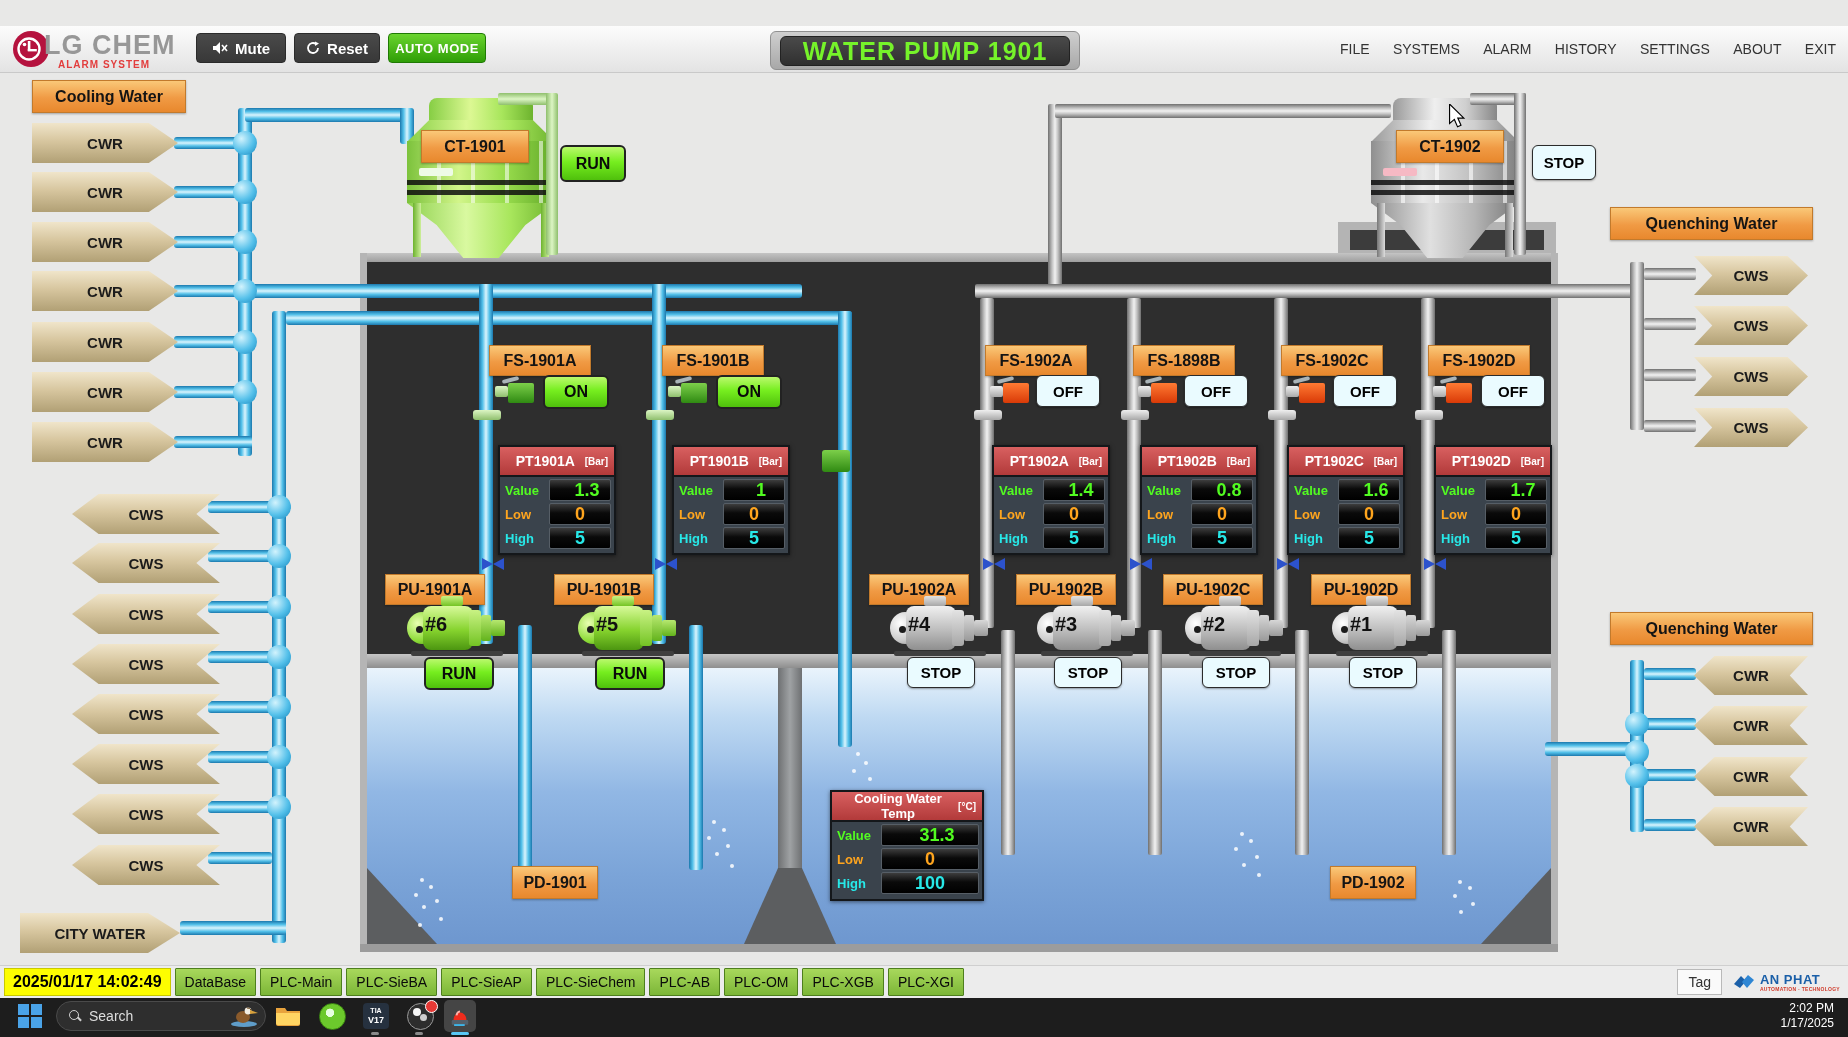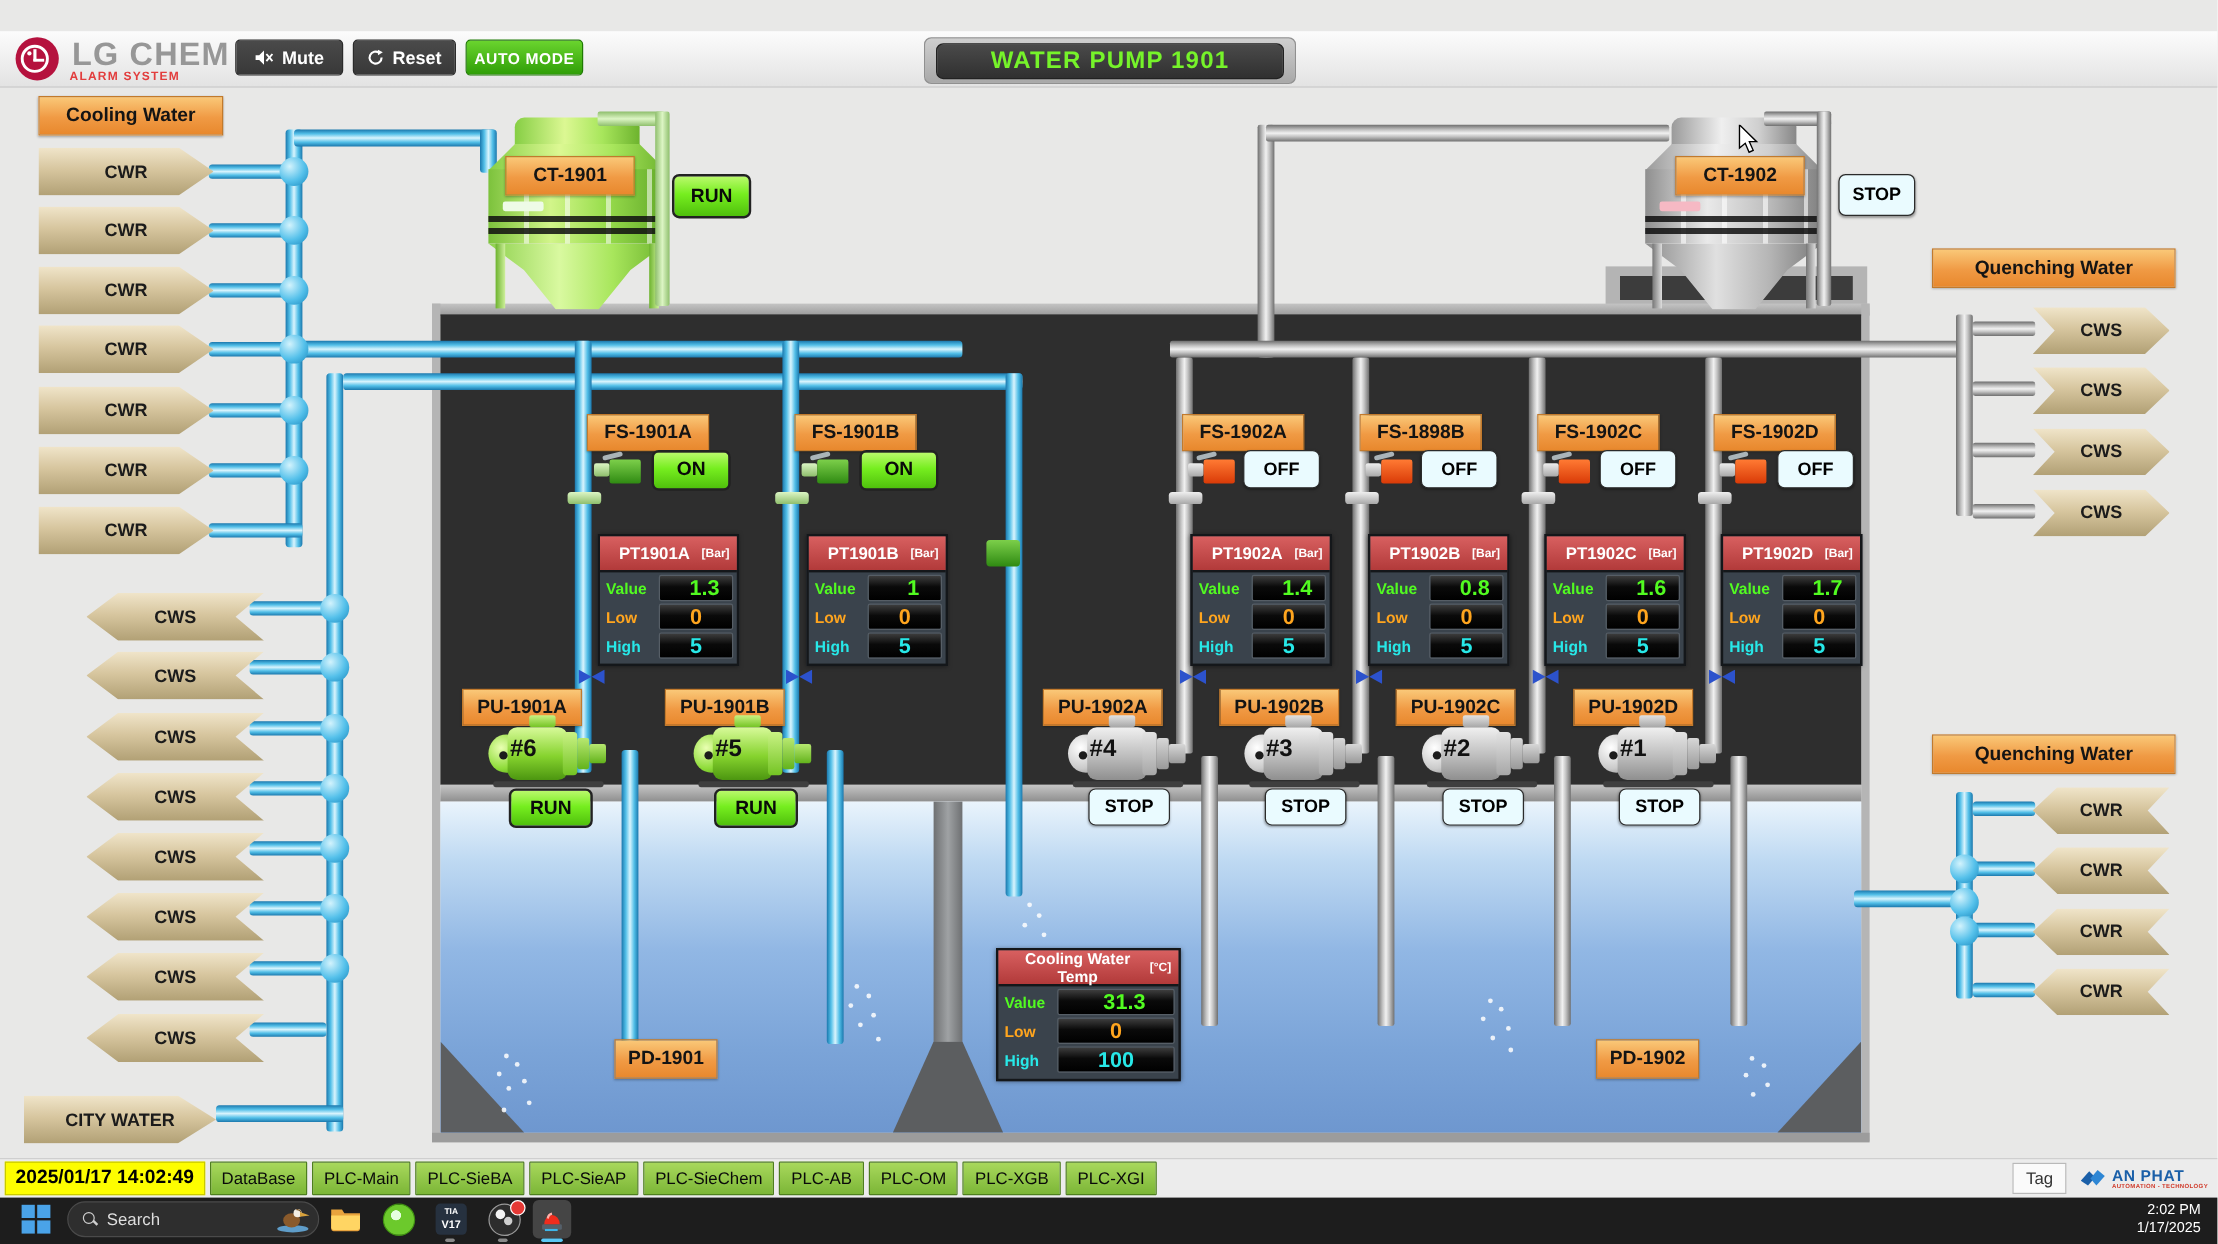--- a/index.html
+++ b/index.html
@@ -21,21 +21,21 @@
   
   #header{left:0;top:26px;width:1848px;height:46px;background:linear-gradient(#fcfcfc,#e3e3e3);border-bottom:1px solid #c9c9c9;}
   .brandname{font-size:27px;font-weight:bold;color:#979797;letter-spacing:1px;}
   .brandtag{font-size:10px;font-weight:bold;color:#e23d3d;letter-spacing:1px;}
   .toolbtn{background:linear-gradient(#4a4a4a,#383838);border:1px solid #2b2b2b;border-radius:4px;color:#fff;
     font-weight:bold;font-size:15px;display:flex;align-items:center;justify-content:center;gap:7px;}
   .autobtn{background:linear-gradient(#6ad42e,#2f9e07);border:1px solid #1f7a04;border-radius:4px;color:#fff;
     font-weight:bold;font-size:13px;display:flex;align-items:center;justify-content:center;letter-spacing:.5px;}
   #plate{background:linear-gradient(#cfcfcf,#a8a8a8);border-radius:6px;border:1px solid #909090;}
   #plateinner{background:linear-gradient(#4a4a4a,#303030);border-radius:6px;border:1px solid #222;
-    display:flex;align-items:center;justify-content:center;font-size:20px;font-weight:bold;color:#76f32a;letter-spacing:1px;}
+    display:flex;align-items:center;justify-content:center;font-size:25px;font-weight:bold;color:#76f32a;letter-spacing:1px;}
   #menu{display:flex;justify-content:space-between;align-items:center;}
   .menuitem{font-size:14px;color:#333;cursor:default;}
 
   
   .lbl-orange{background:linear-gradient(#fac878,#f09a44 55%,#e8882d);border:1px solid #c27a2c;color:#141414;
     font-weight:bold;display:flex;align-items:center;justify-content:center;font-size:16px;box-shadow:0 1px 2px rgba(0,0,0,.3);}
   .tag-arrow{color:#1b1b1b;font-weight:bold;font-size:15px;display:flex;align-items:center;justify-content:center;
     background:linear-gradient(#f0e5ca,#d7c69f 45%,#b1a075);}
   .ar-r{clip-path:polygon(0 0,80% 0,100% 50%,80% 100%,0 100%);}
   .ar-r-n{clip-path:polygon(16% 50%,0 0,82% 0,100% 50%,82% 100%,0 100%);}
@@ -151,21 +151,21 @@
 
 
   <div class="abs" id="header">
     <svg class="abs" style="left:12px;top:4px" width="38" height="38" viewBox="0 0 38 38">
       <circle cx="19" cy="19" r="18" fill="#b5123e"></circle>
       <circle cx="17" cy="19" r="10.5" fill="none" stroke="#fff" stroke-width="2.4"></circle>
       <rect x="15.8" y="11" width="2.6" height="10" fill="#fff"></rect>
       <rect x="15.8" y="19" width="9" height="2.4" fill="#fff"></rect>
       <circle cx="12.5" cy="14.5" r="1.8" fill="#fff"></circle>
     </svg>
-    <div class="abs brandname" style="left:60px;top:4px">LG CHEM</div>
+    <div class="abs brandname" style="left:44px;top:4px">LG CHEM</div>
     <div class="abs brandtag" style="left:58px;top:33px">ALARM SYSTEM</div>
 
     <div class="abs toolbtn" style="left:196px;top:7px;width:88px;height:28px">
       <svg width="16" height="14" viewBox="0 0 16 14">
         <polygon points="1,5 4,5 8,1 8,13 4,9 1,9" fill="#fff"></polygon>
         <line x1="10" y1="4" x2="15" y2="10" stroke="#fff" stroke-width="1.6"></line>
         <line x1="15" y1="4" x2="10" y2="10" stroke="#fff" stroke-width="1.6"></line>
       </svg>
       <span>Mute</span>
     </div>
@@ -177,20 +177,29 @@
       <span>Reset</span>
     </div>
     <div class="abs autobtn" style="left:388px;top:7px;width:96px;height:28px">
       <span>AUTO MODE</span>
     </div>
 
     <div class="abs" id="plate" style="left:770px;top:5px;width:308px;height:37px">
       <div class="abs" id="plateinner" style="left:9px;top:4px;width:288px;height:28px">WATER PUMP 1901</div>
     </div>
 
+    <div class="abs" id="menu" style="left:1340px;top:12px;width:496px;height:22px">
+      <span class="menuitem">FILE</span>
+      <span class="menuitem">SYSTEMS</span>
+      <span class="menuitem">ALARM</span>
+      <span class="menuitem">HISTORY</span>
+      <span class="menuitem">SETTINGS</span>
+      <span class="menuitem">ABOUT</span>
+      <span class="menuitem">EXIT</span>
+    </div>
   </div>
 
   <div class="abs" style="left:1338px;top:222px;width:218px;height:34px;background:#b4b4b4"></div>
   <div class="abs" style="left:1350px;top:230px;width:194px;height:20px;background:#3c3c3c"></div>
   <div class="abs" style="left:360px;top:253px;width:1198px;height:10px;background:linear-gradient(#c4c4c4,#9a9a9a)"></div>
   <div class="abs" style="left:360px;top:253px;width:7px;height:698px;background:#b5b5b5"></div>
   <div class="abs" style="left:1551px;top:253px;width:7px;height:698px;background:#b5b5b5"></div>
   <div class="abs" style="left:367px;top:262px;width:1184px;height:392px;background:#2e2e2e"></div>
   <div class="abs" style="left:367px;top:654px;width:1184px;height:14px;background:linear-gradient(#c6c6c6,#8e8e8e)"></div>
   <div class="abs" style="left:367px;top:668px;width:1184px;height:276px;background:linear-gradient(180deg,#eaf4fc 0,#bed9f2 18%,#91b7e4 45%,#7ba4d8 75%,#6e97cf)"></div>

